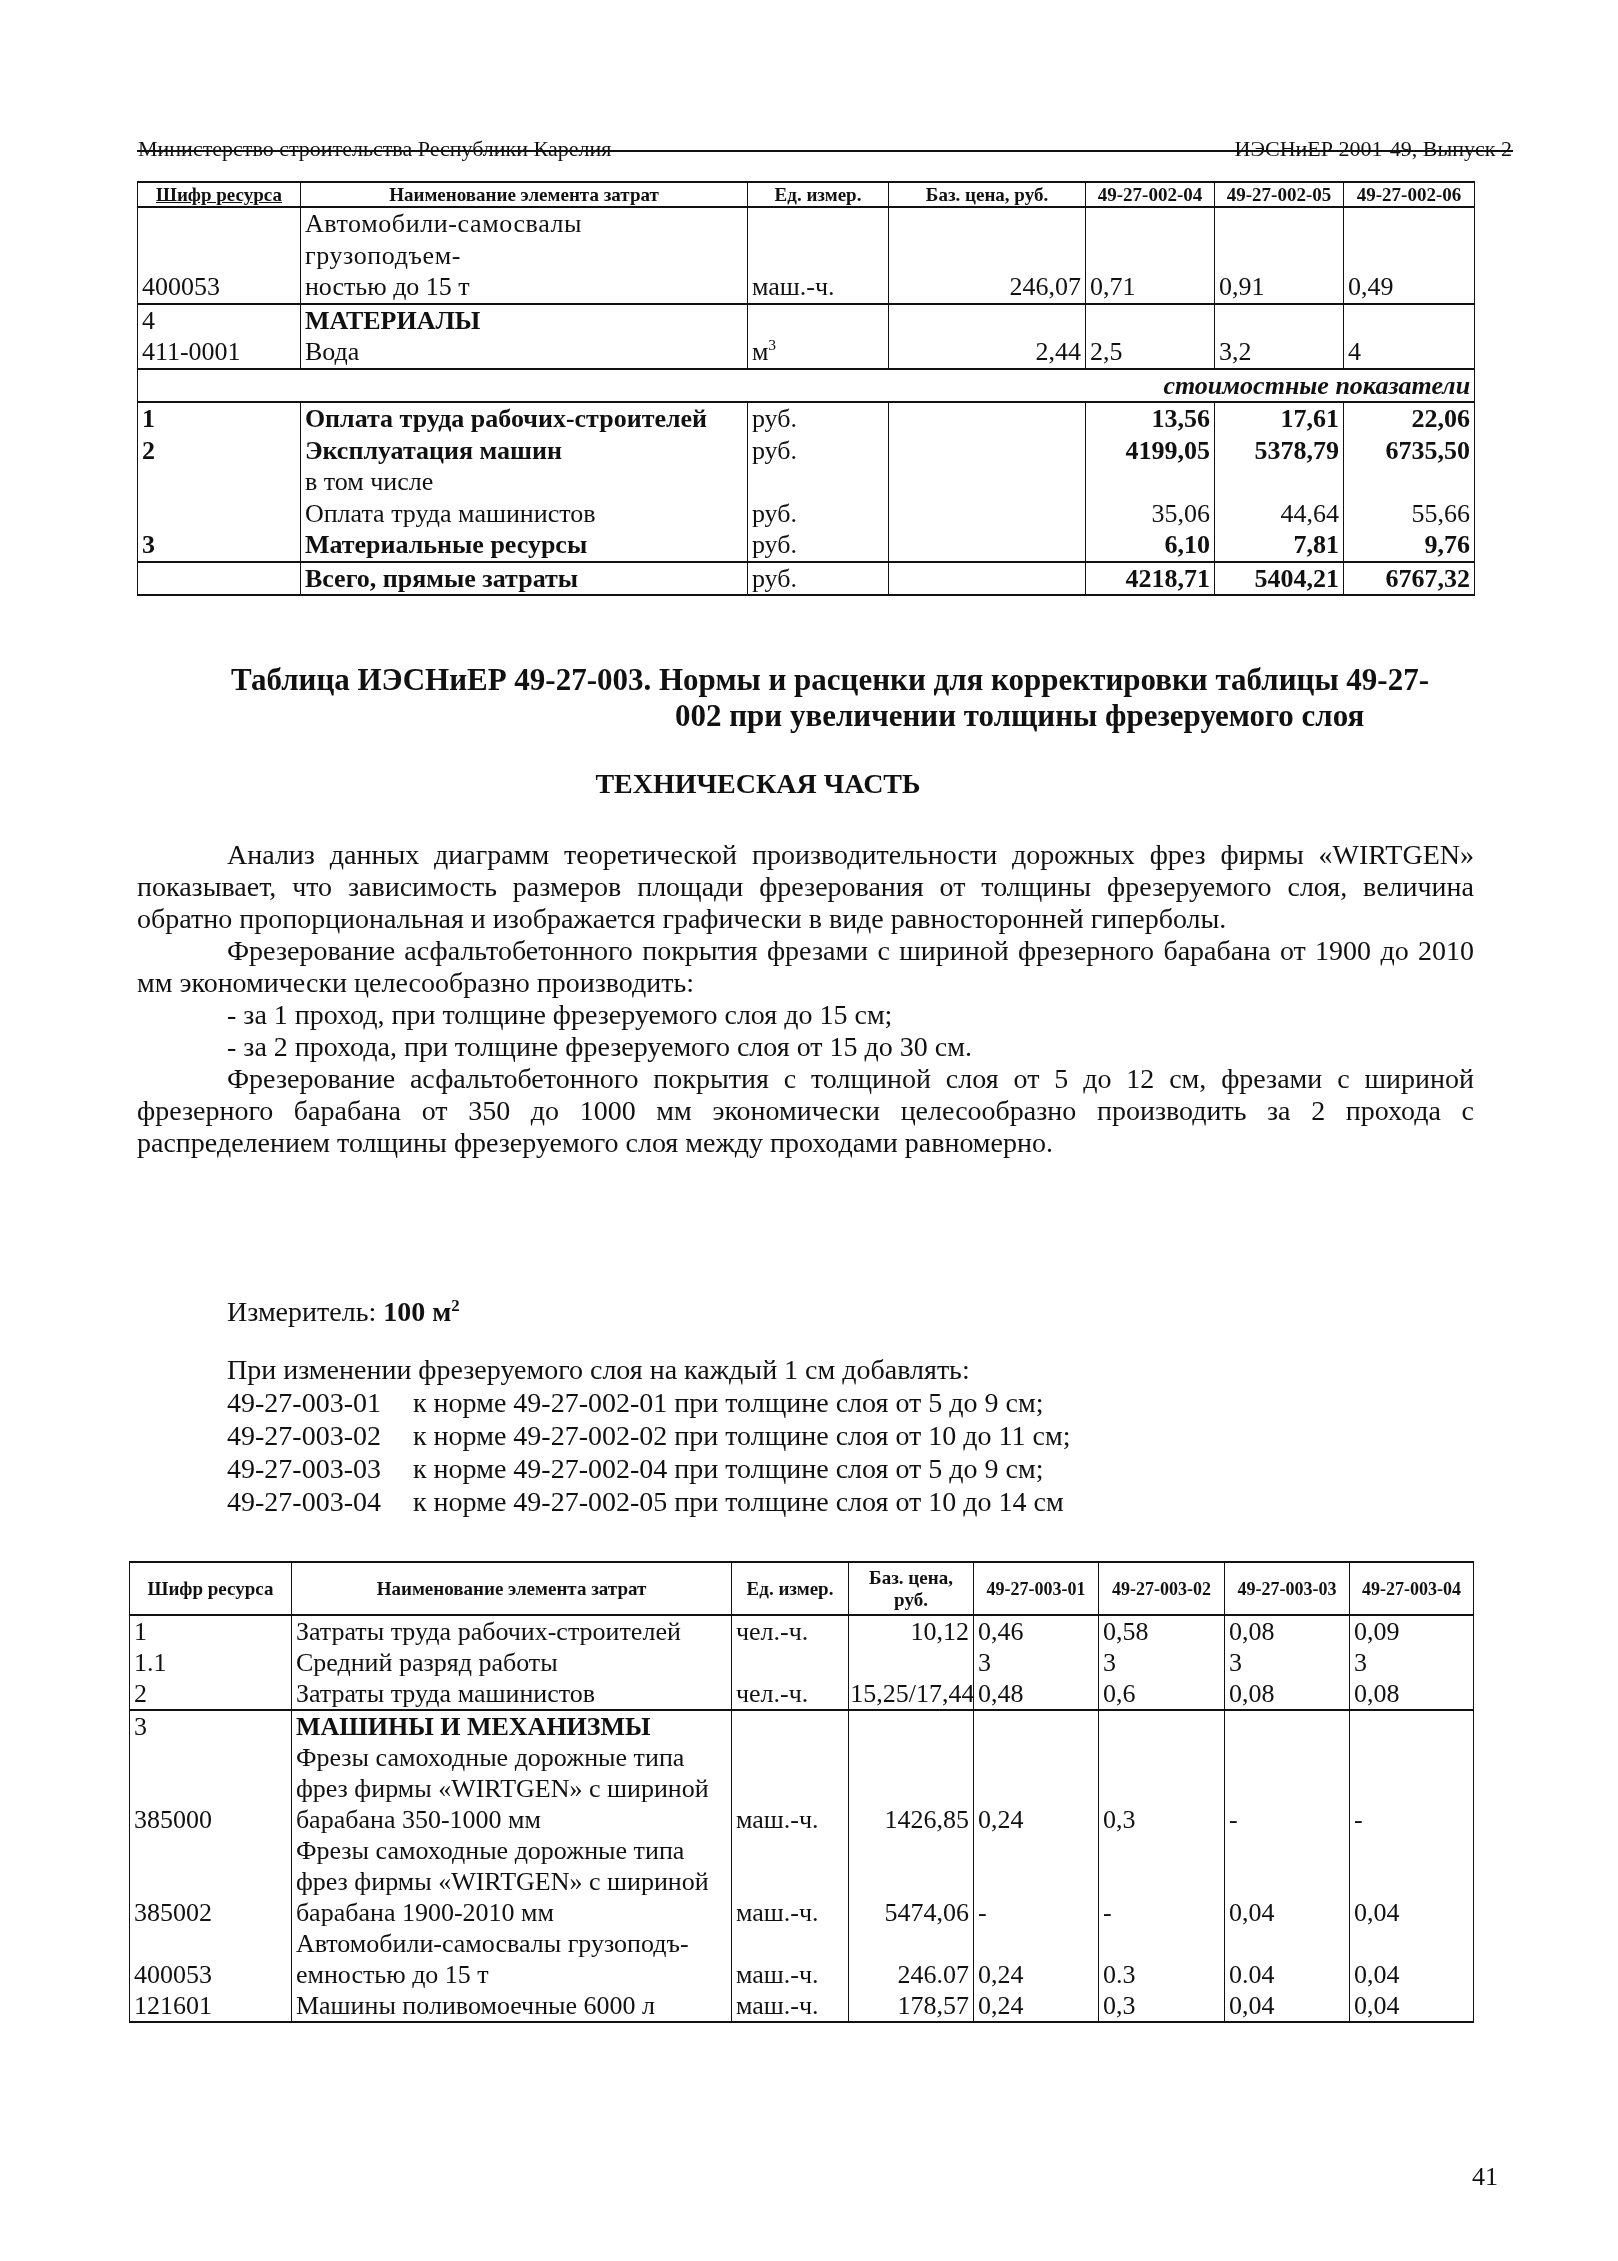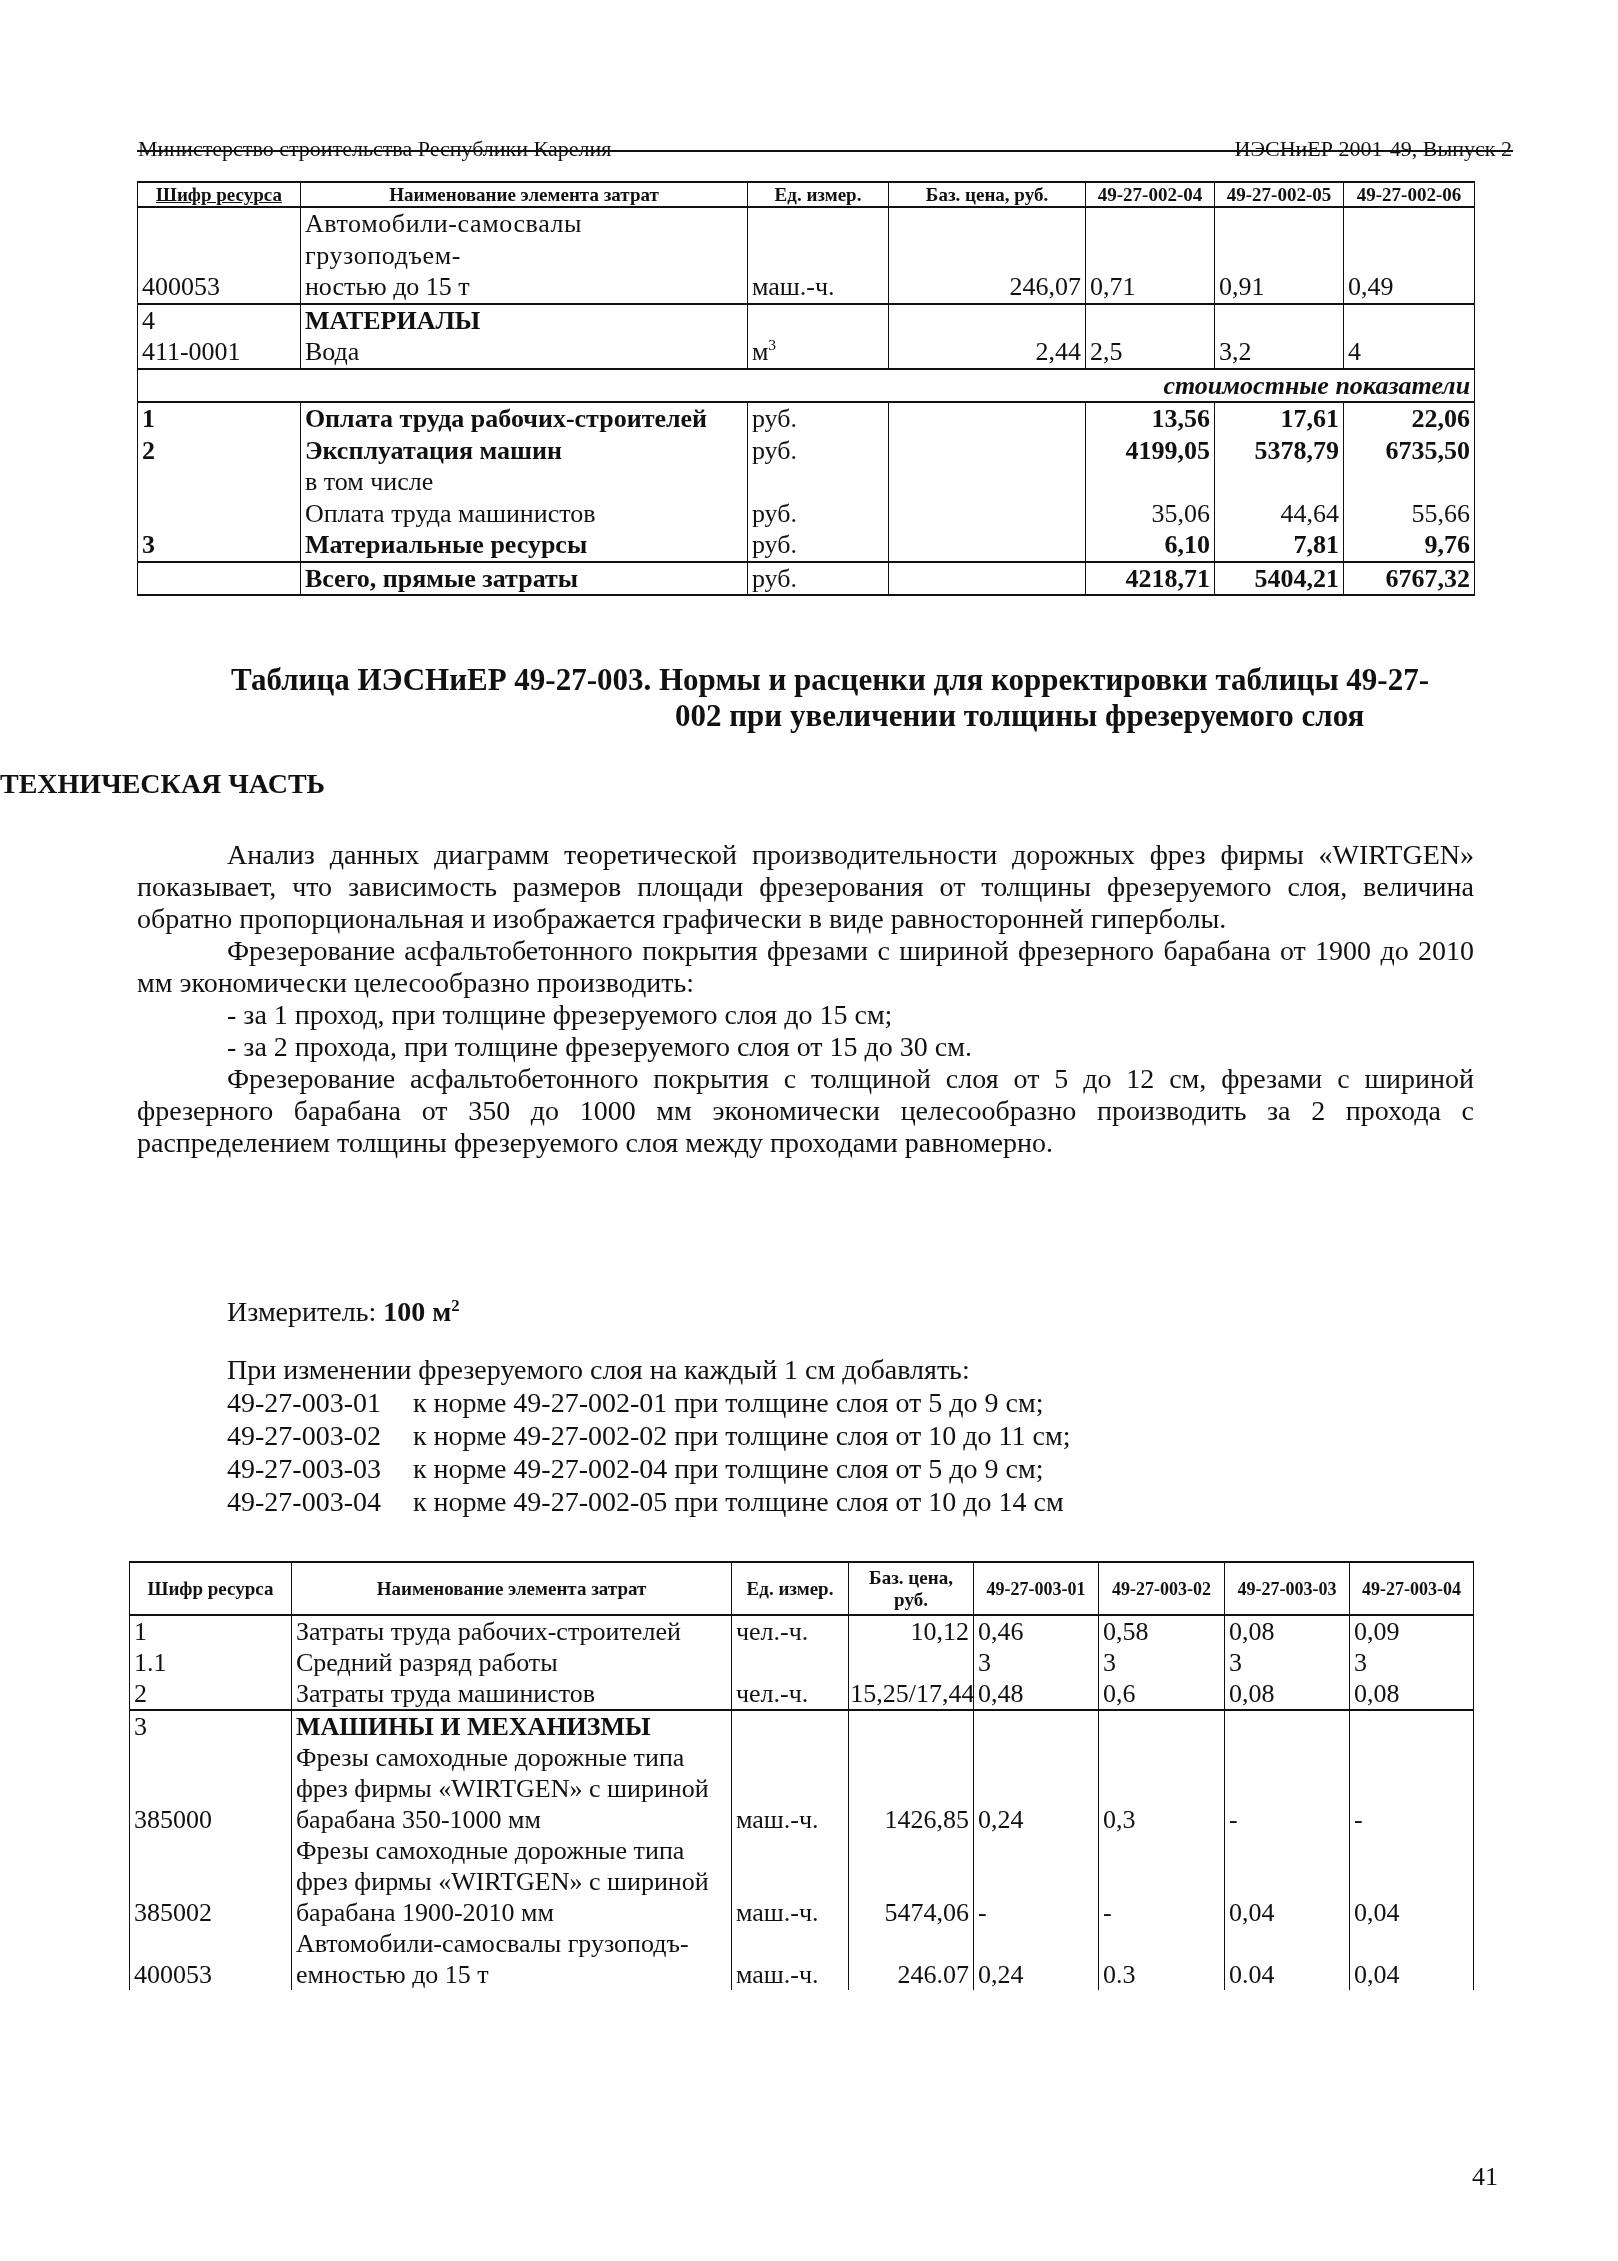--- a/index.html
+++ b/index.html
@@ -14,21 +14,21 @@
   .t1 th.u { text-decoration:underline; }
   .c { }
   .r { text-align:right; }
   .b { font-weight:bold; }
   .nb td { border-top:none; border-bottom:none; }
   .thick-bot td { border-bottom:2.6px solid #111; }
   .ital { font-style:italic; font-weight:bold; text-align:right; }
   .title { left:231px; top:662px; width:1222px; font-size:31px; font-weight:bold; line-height:36px; }
   .title .l1 { display:block; }
   .title .l2 { display:block; padding-left:444px; }
-  .sub { left:0; width:1516px; top:768px; font-size:28px; font-weight:bold; }
+  .sub { left:0; width:1516px; top:768px; text-align:center; font-size:28px; font-weight:bold; }
   .para { left:137px; width:1337px; font-size:28px; line-height:32px; text-align:justify; }
   .para p { margin:0; text-indent:90px; }
   .para .li { text-indent:90px; margin:0; }
   .meter { left:227px; top:1296px; font-size:28px; }
   .addl { left:227px; top:1353px; font-size:28px; line-height:33px; }
   .addl .row span.code { display:inline-block; width:186px; }
   .t2 { left:129px; top:1561px; width:1344px; font-size:26px; line-height:31px; }
   .t2 th { font-weight:bold; font-size:19px; line-height:22px; height:51px; text-align:center; vertical-align:middle; border-top:2.6px solid #111; border-bottom:2.6px solid #111; }
   .t2 th.sm { font-size:18px; padding:0 1.3px; }
   .pnum { left:1472px; top:2162px; font-size:26px; }
@@ -278,17 +278,27 @@
         <div>Автомобили-самосвалы грузоподъ-</div>
         <div>емностью до 15 т</div>
       </td>
       <td class="c">маш.-ч.</td>
       <td class="r">246.07</td>
       <td class="c">0,24</td>
       <td class="c">0.3</td>
       <td class="c">0.04</td>
       <td class="c">0,04</td>
     </tr>
+    <tr class="thick-bot">
+      <td class="c" style="border-top:none">121601</td>
+      <td style="border-top:none">Машины поливомоечные 6000 л</td>
+      <td class="c" style="border-top:none">маш.-ч.</td>
+      <td class="r" style="border-top:none">178,57</td>
+      <td class="c" style="border-top:none">0,24</td>
+      <td class="c" style="border-top:none">0,3</td>
+      <td class="c" style="border-top:none">0,04</td>
+      <td class="c" style="border-top:none">0,04</td>
+    </tr>
   </tbody>
 </table>
 
 <div class="abs pnum">41</div>
 
 
 </body></html>

